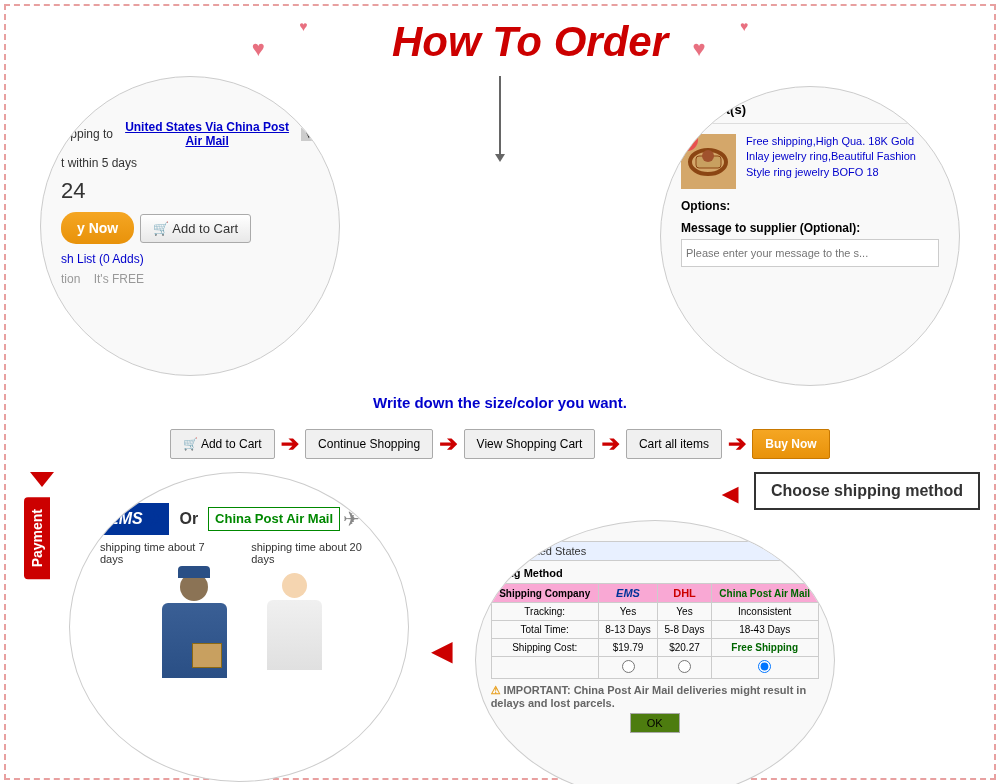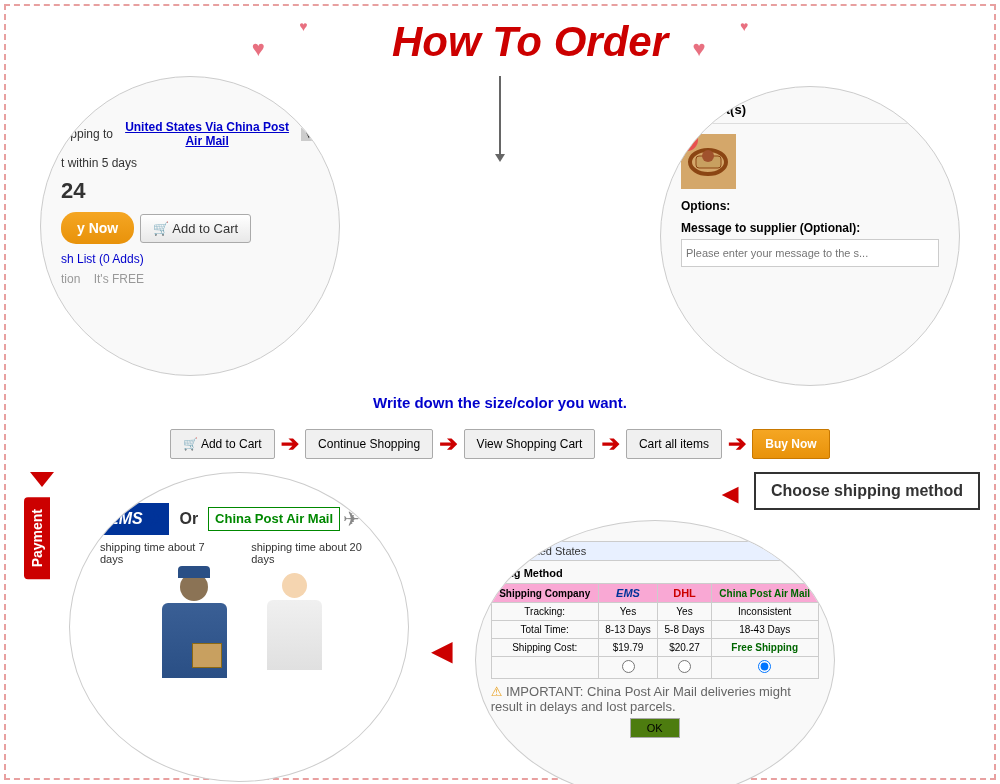--- a/index.html
+++ b/index.html
@@ -99,21 +99,21 @@
       padding: 1px 3px;
       font-size: 10px;
     }
     .shipping-days {
       font-size: 12px;
       color: #333;
       margin-bottom: 8px;
     }
     .price-row {
       font-size: 22px;
-      font-weight: bold;
+      font-weight: normal;
       color: #333;
       margin-bottom: 8px;
     }
     .btn-buy {
       background: linear-gradient(to bottom, #f5a623, #e8920a);
       color: #fff;
       border: none;
       padding: 8px 16px;
       font-size: 14px;
       font-weight: bold;
@@ -381,21 +381,21 @@
     .stbl td {
       padding: 3px 5px;
       border: 1px solid #ccc;
       text-align: center;
       font-size: 10px;
     }
     .ems-cell { color: #003399; font-weight: bold; font-style: italic; font-size: 11px; }
     .dhl-cell { color: #cc0000; font-weight: bold; font-size: 11px; }
     .china-cell { color: #006600; font-size: 10px; font-weight: bold; }
     .free-shipping { color: #006600; font-weight: bold; }
-    .important-note { font-size: 13px; color: #666; margin-top: 5px; }
+    .important-note { font-size: 11px; color: #666; margin-top: 5px; font-weight: bold; }
     .ok-btn {
       display: block;
       margin: 4px auto 0;
       background: #4d7c0f;
       border: 1px solid #aaa;
       padding: 3px 16px;
       font-size: 11px;
       cursor: pointer;
     }
 
@@ -461,20 +461,21 @@
         <div class="product-thumb">
           <div class="product-badge">hot</div>
           
           <svg width="55" height="55" viewBox="0 0 55 55">
             <rect width="55" height="55" fill="#d4a76a"></rect>
             <ellipse cx="27" cy="28" rx="18" ry="12" fill="none" stroke="#8B4513" stroke-width="4"></ellipse>
             <rect x="15" y="22" width="25" height="12" rx="3" fill="#c8a060" stroke="#8B4513" stroke-width="1"></rect>
             <circle cx="27" cy="22" r="6" fill="#a0522d"></circle>
           </svg>
         </div>
+        <div class="product-text">Free shipping,High Qua. 18K Gold Inlay jewelry ring,Beautiful Fashion Style ring jewelry BOFO 18</div>
       </div>
       <div class="product-options">Options:</div>
       <div class="product-msg-label">Message to supplier (Optional):</div>
       <input class="product-msg-input" type="text" placeholder="Please enter your message to the s..." style="">
     </div>
   </div>
 </div>
 
 <div class="write-down-text">Write down the size/color you want.</div>
 

